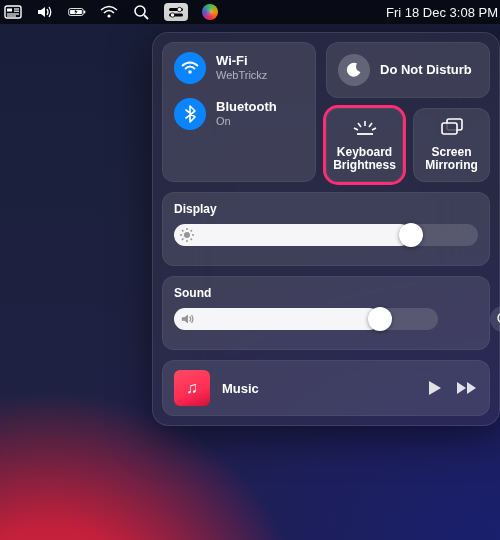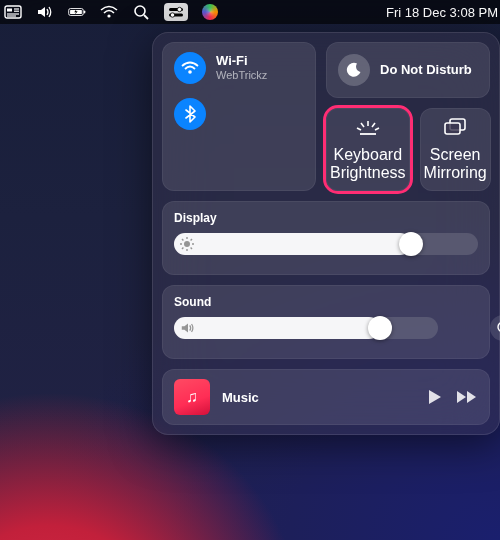--- a/index.html
+++ b/index.html
@@ -99,21 +99,21 @@
   }
   .dnd-label { font-size:13px; font-weight:600; line-height:1.15; }
 
   .tiny-row { display:flex; gap:10px; flex:1; }
   .tiny-module {
     flex:1; display:flex; flex-direction:column;
     align-items:center; justify-content:center;
     gap:6px; cursor:pointer; padding:10px 4px;
     text-align:center;
   }
-  .tiny-module .tiny-lbl { font-size:16px; color:#fff; line-height:1.1; }
+  .tiny-module .tiny-lbl { font-size:12px; color:#fff; line-height:1.1;font-weight:bold; }
 
   .highlight-frame {
     outline: 3px solid #ff2d74;
     outline-offset: 0;
     border-radius: 12px;
   }
 
   .slider-module {
     margin-top:10px; padding:10px 12px 20px 12px;
   }
@@ -235,20 +235,24 @@
         <div class="conn-text">
           <span class="conn-title">Wi-Fi</span>
           <span class="conn-sub">WebTrickz</span>
         </div>
       </div>
       <div class="conn-item">
         <div class="conn-icon">
           <svg width="12" height="18" viewBox="0 0 12 18">
               <path d="M6 1 V17 L11 12 L2 5 M6 1 L11 6 L2 13" stroke="#fff" stroke-width="1.6" fill="none" stroke-linejoin="round" stroke-linecap="round"></path>
             </svg>
+        </div>
+        <div class="conn-text">
+          <span class="conn-title">Bluetooth</span>
+          <span class="conn-sub">On</span>
         </div>
       </div>
     </div>
 
     <div class="right-col">
       <div class="module dnd-module">
         <div class="dnd-icon">
           <svg width="16" height="16" viewBox="0 0 16 16">
               <path d="M11 1.5 A7 7 0 1 0 14.5 10 A5.5 5.5 0 0 1 11 1.5 Z" fill="#fff"></path>
             </svg>

